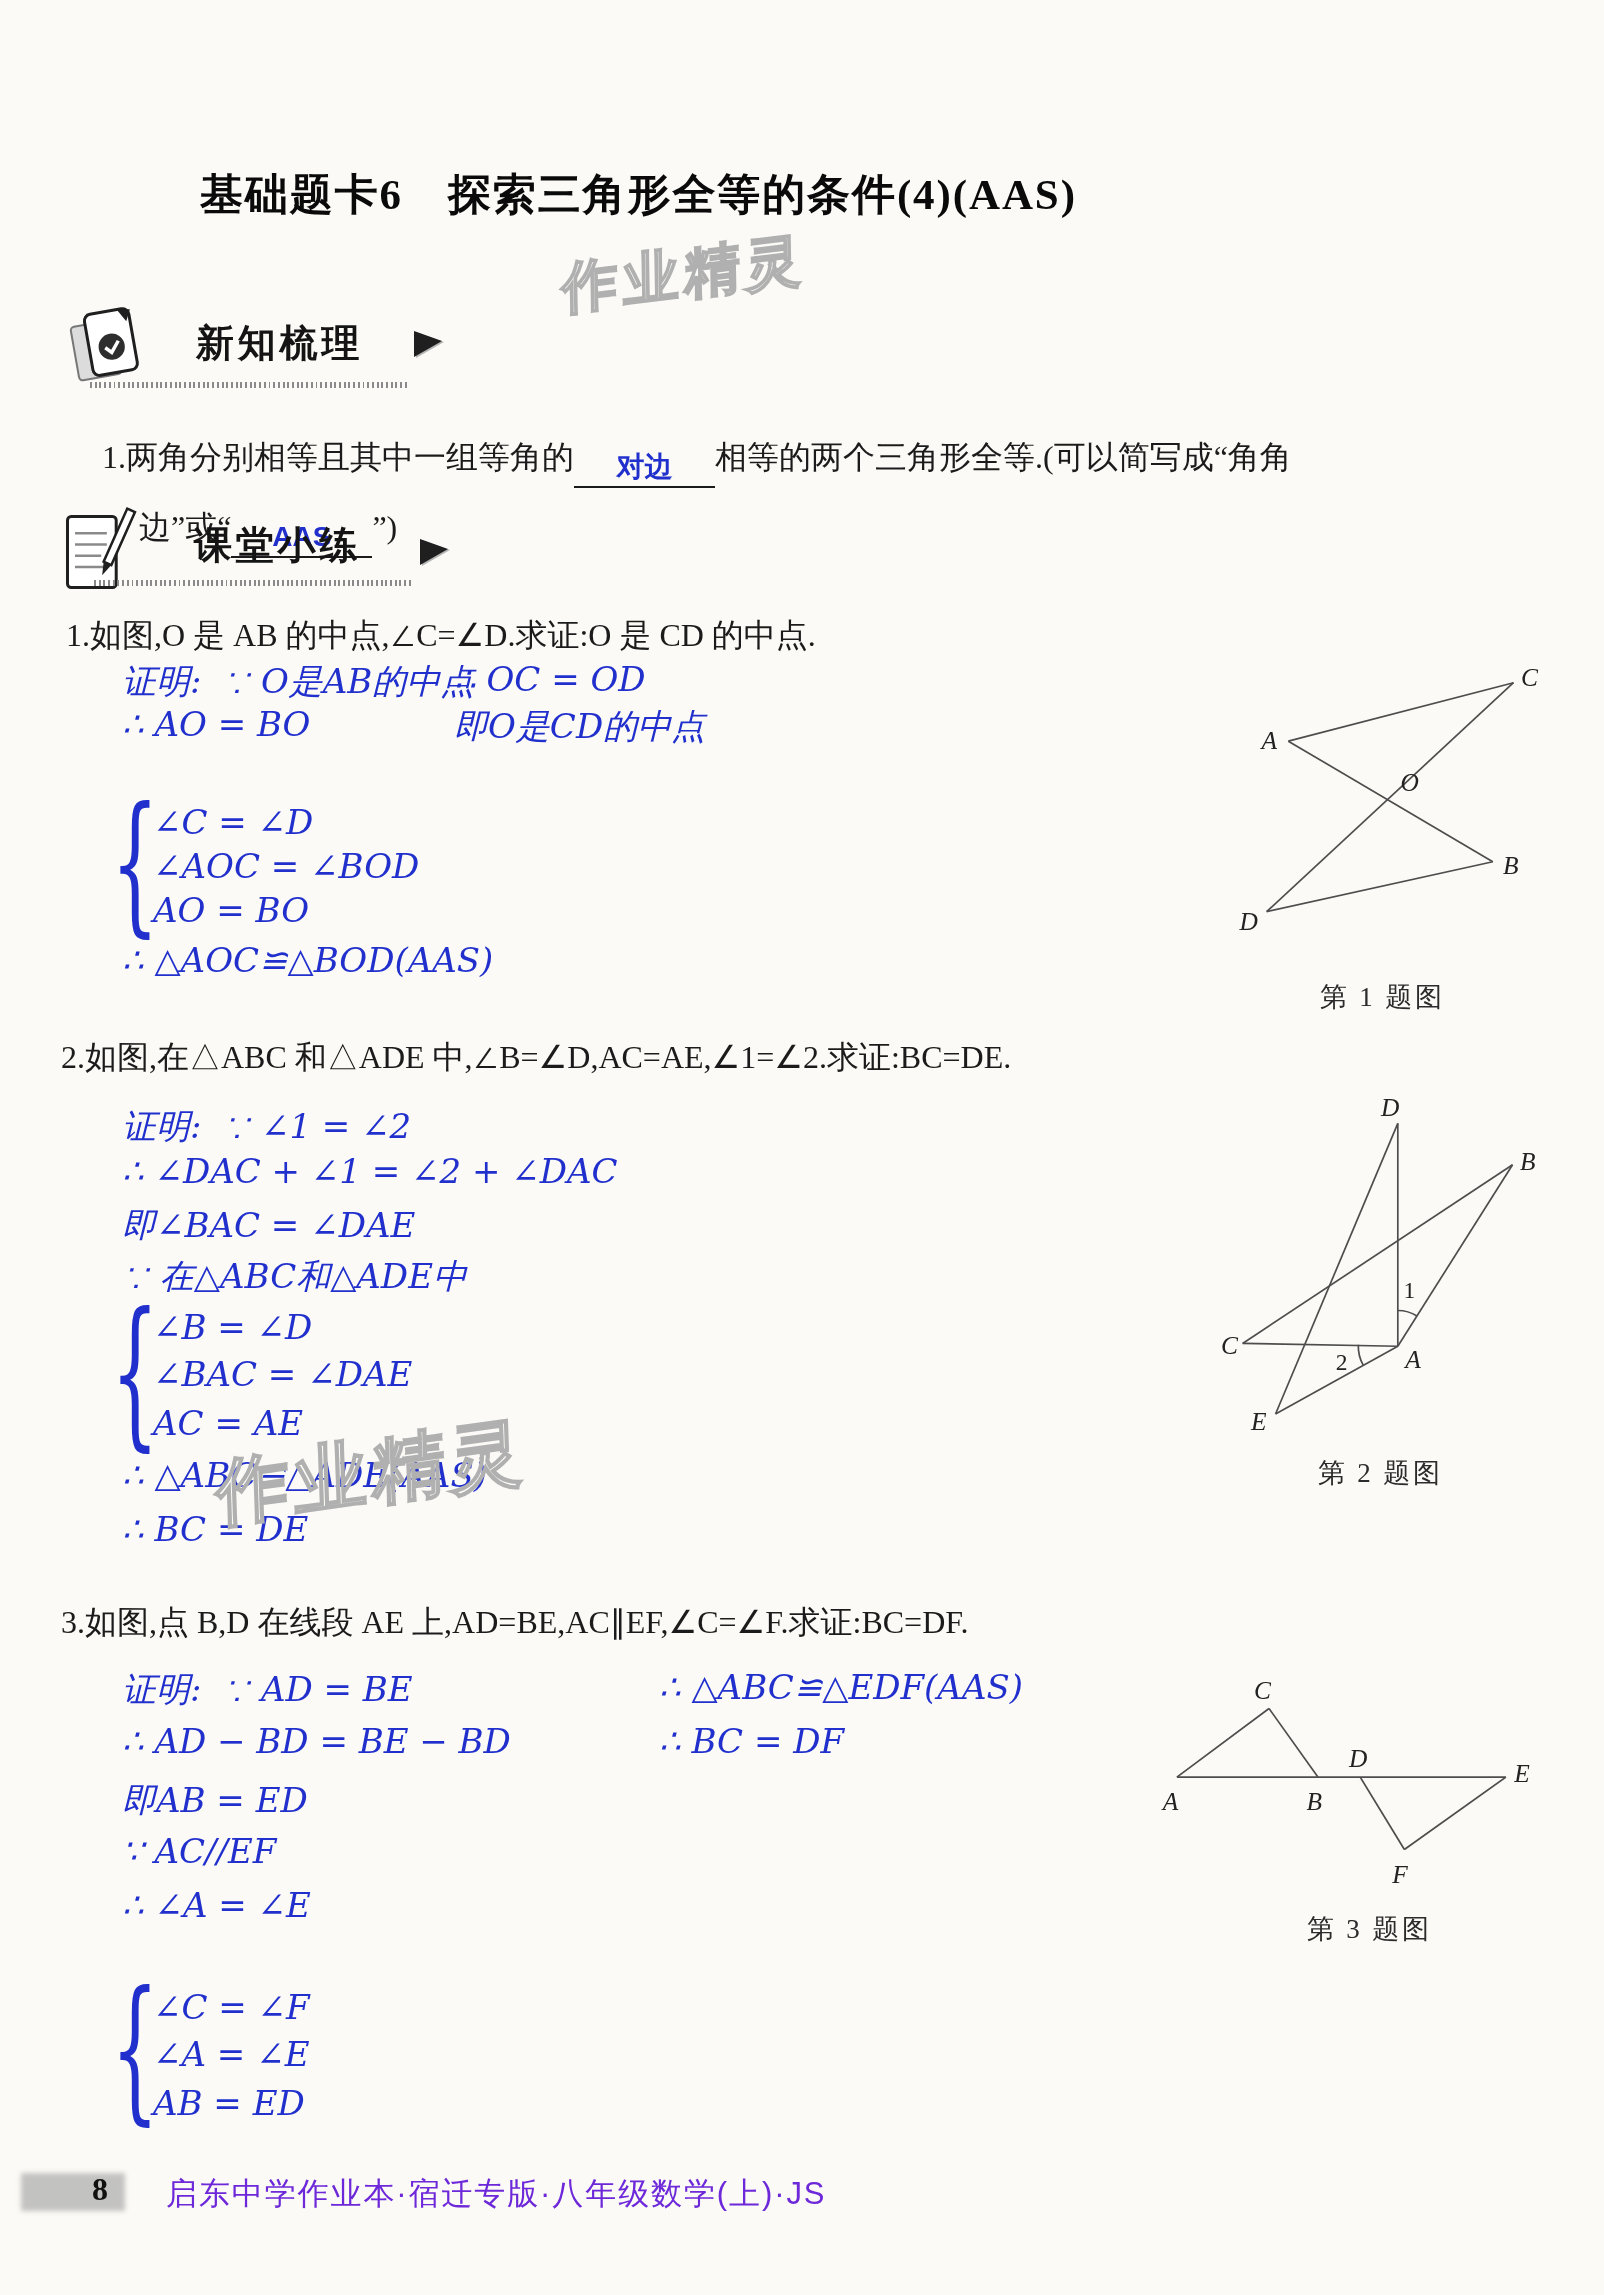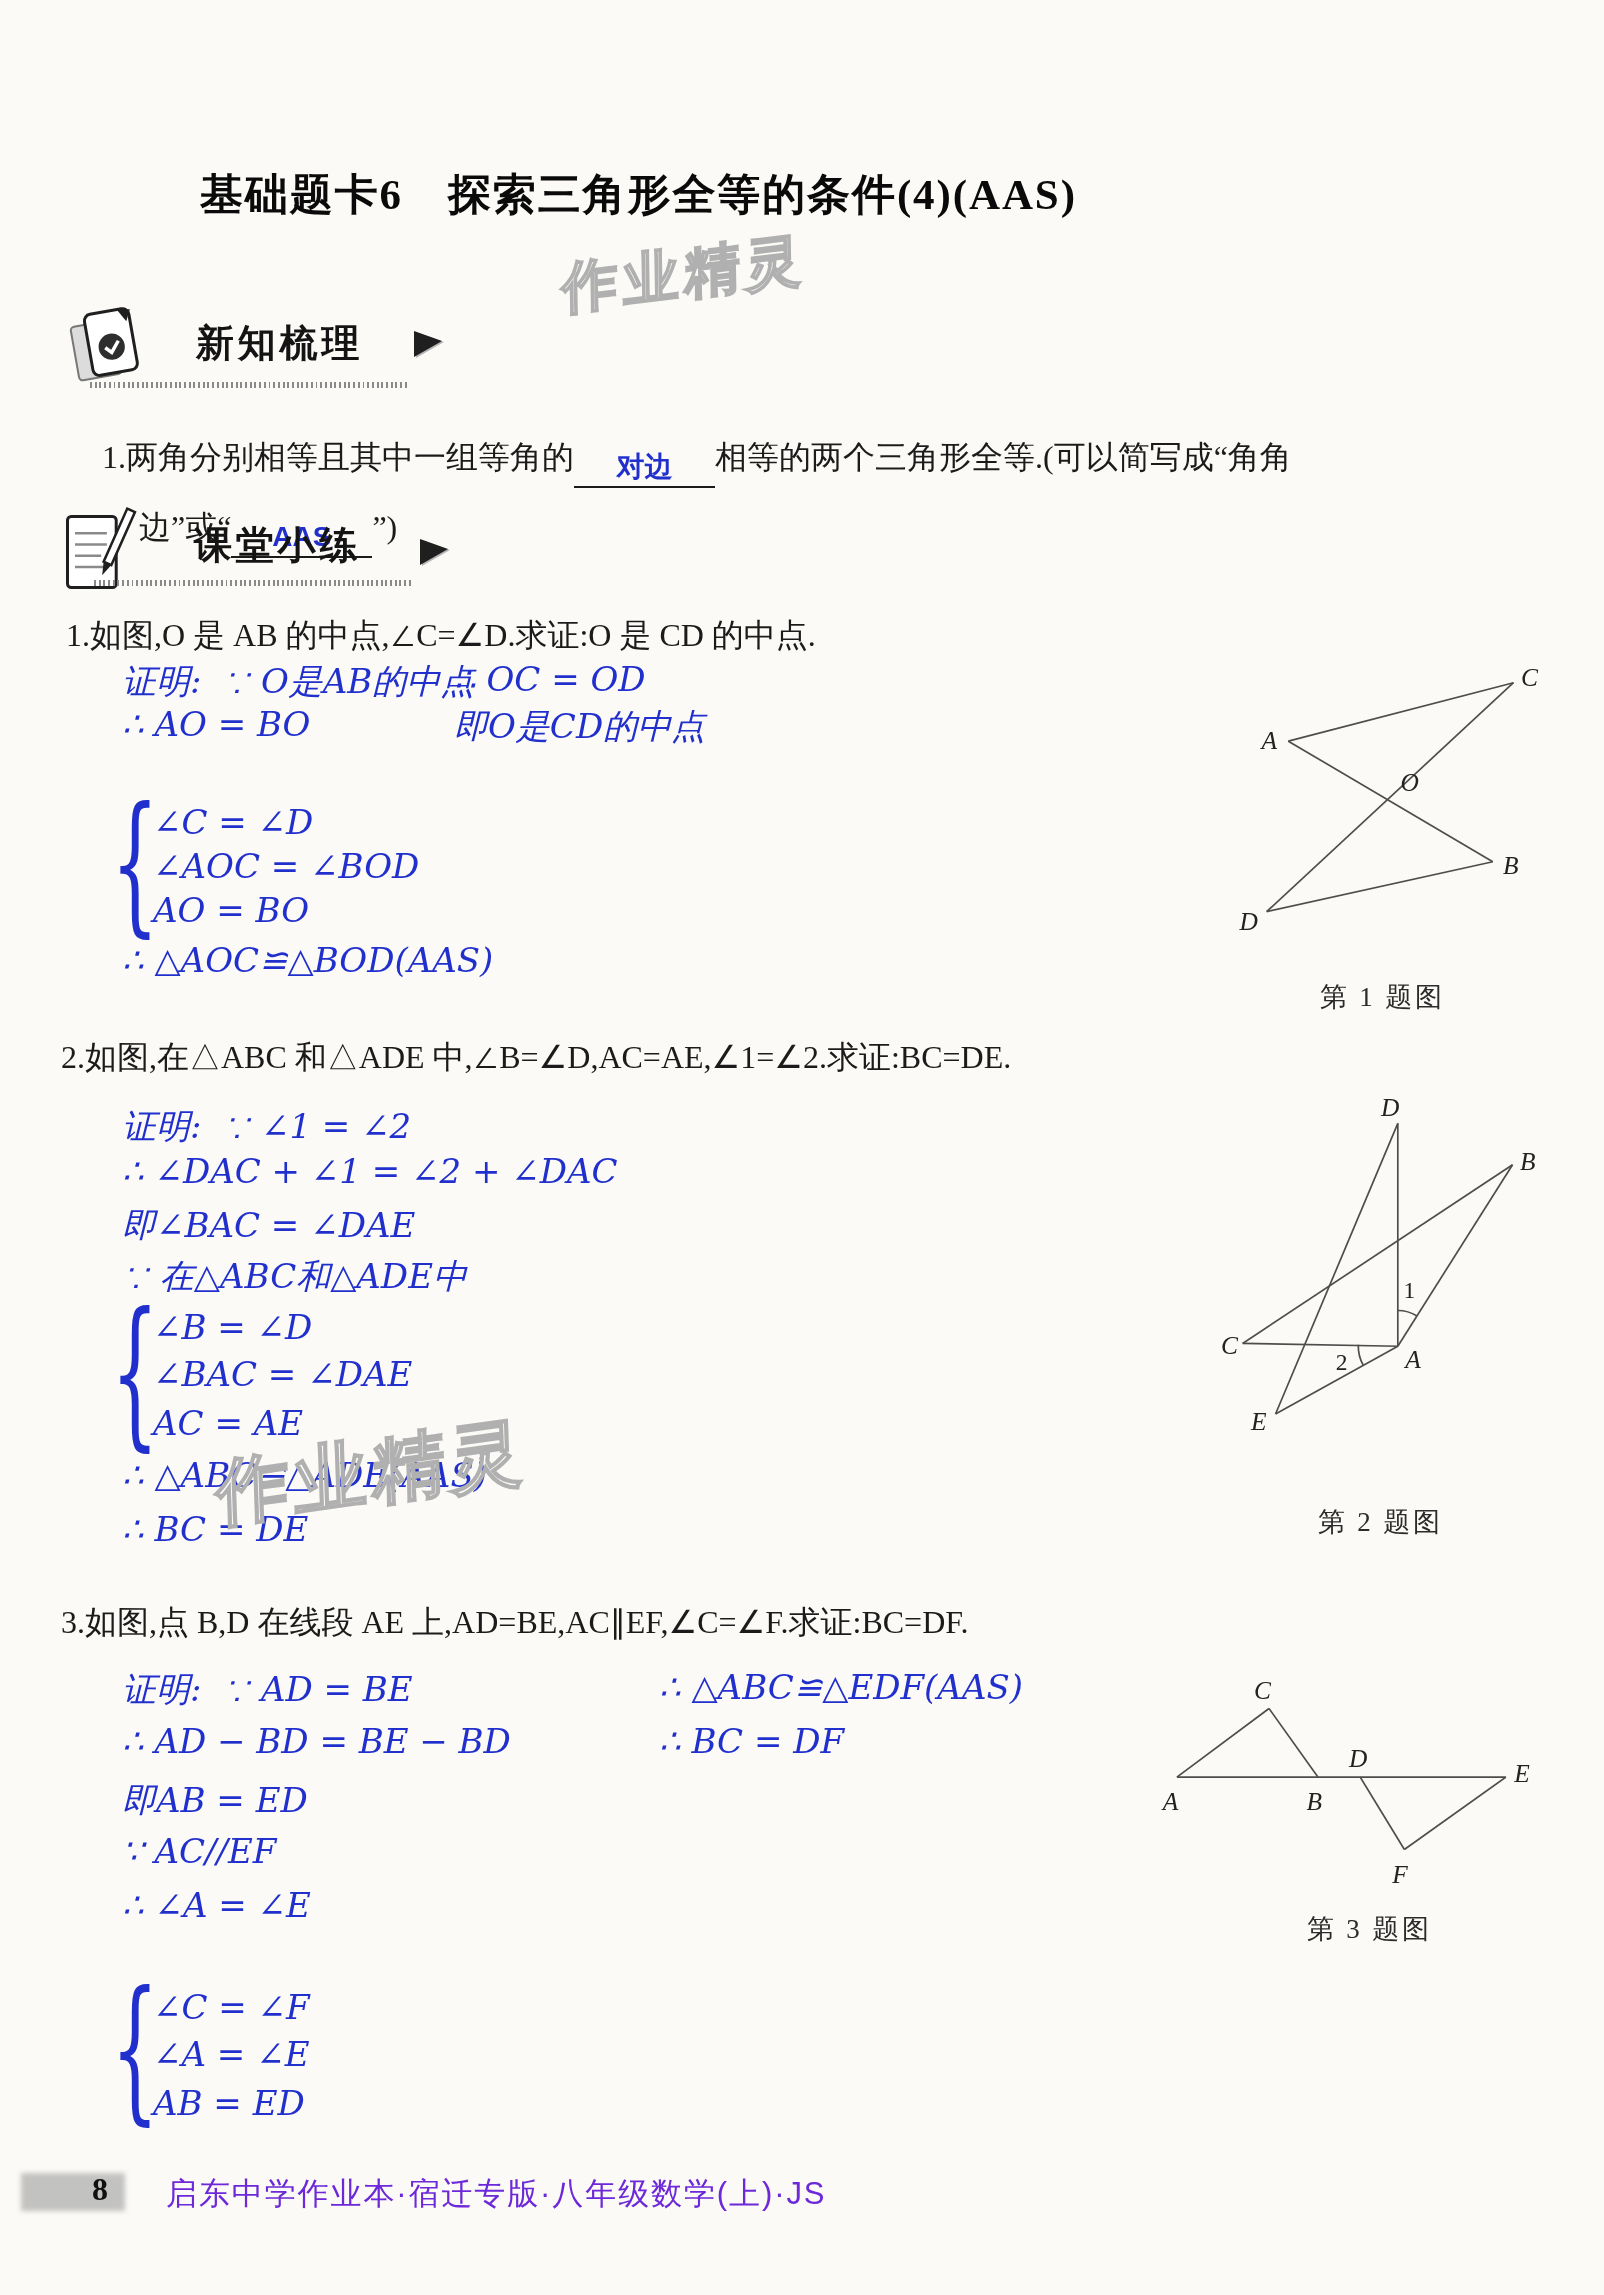--- a/index.html
+++ b/index.html
@@ -127,21 +127,21 @@
       <path d="M 148 263.5 A 42 42 0 0 0 153.3 285.4"></path>
     </g>
     <text x="182" y="20" text-anchor="middle">D</text>
     <text x="320" y="78">B</text>
     <text x="2" y="273">C</text>
     <text x="198" y="288">A</text>
     <text x="34" y="354">E</text>
     <text x="196" y="214" class="num">1</text>
     <text x="124" y="290" class="num">2</text>
   </svg>
-  <div class="abs cap" style="left:1318px;top:1504px;text-align:center;">第 2 题图</div>
+  <div class="abs cap" style="left:1318px;top:1455px;text-align:center;">第 2 题图</div>
 
   <div class="abs stmt" style="left:61px;top:1601px;">3.如图,点 B,D 在线段 AE 上,AD=BE,AC∥EF,∠C=∠F.求证:BC=DF.</div>
 
   <div class="abs blue" style="left:122px;top:1667px;">证明:  ∵ AD = BE</div>
   <div class="abs blue" style="left:659px;top:1667px;">∴ △ABC≌△EDF(AAS)</div>
   <div class="abs blue" style="left:122px;top:1721px;">∴ AD − BD = BE − BD</div>
   <div class="abs blue" style="left:659px;top:1721px;">∴ BC = DF</div>
   <div class="abs blue" style="left:122px;top:1778px;">即AB = ED</div>
   <div class="abs blue" style="left:122px;top:1831px;">∵ AC//EF</div>
   <div class="abs blue" style="left:122px;top:1885px;">∴ ∠A = ∠E</div>

